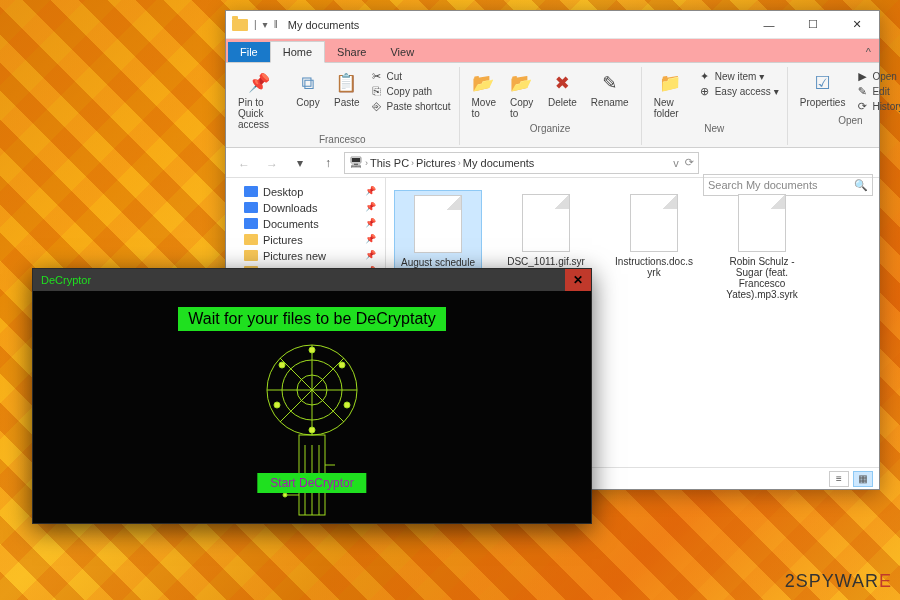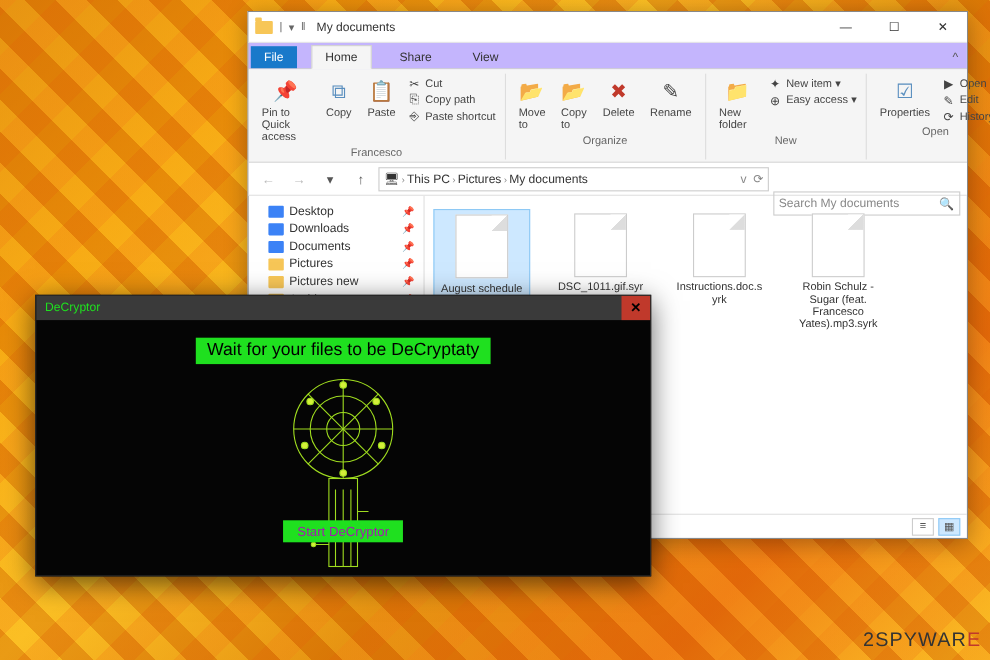--- a/index.html
+++ b/index.html
@@ -14,21 +14,21 @@
 .explorer { position:absolute; left:225px; top:10px; width:655px; height:480px; background:#fff; border:1px solid #888; box-shadow:0 4px 20px rgba(0,0,0,.3); display:flex; flex-direction:column; font-size:11px; z-index:5; }
 .titlebar { height:28px; display:flex; align-items:center; padding:0 0 0 6px; background:#fff; border-bottom:1px solid #e5e5e5; }
 .titlebar .folder-ico { width:16px; height:12px; background:#f7c657; border-radius:1px; margin-right:6px; position:relative; }
 .titlebar .folder-ico::before{content:'';position:absolute;top:-3px;left:0;width:6px;height:3px;background:#f7c657;border-radius:1px 1px 0 0;}
 .titlebar .qat { display:flex; gap:6px; align-items:center; }
 .titlebar .qat span { color:#666; font-size:10px; }
 .titlebar .title { margin-left:10px; color:#333; }
 .winbtns { margin-left:auto; display:flex; }
 .winbtn { width:44px; height:28px; display:flex; align-items:center; justify-content:center; color:#333; font-size:11px; }
 
-.tabs { height:24px; display:flex; align-items:flex-end; background:#c4b5fd; border-bottom:1px solid #d0d0d0; padding-left:2px;gap:13px; }
+.tabs { height:24px; display:flex; align-items:flex-end; background:#fca5a5; border-bottom:1px solid #d0d0d0; padding-left:2px; }
 .tab { padding:4px 12px; font-size:11px; color:#333; }
 .tab.file { background:#1979ca; color:#fff; }
 .tab.active { border:1px solid #d0d0d0; border-bottom:1px solid #f5f5f5; background:#f5f5f5; margin-bottom:-1px; }
 
 .ribbon { background:#f5f5f5; border-bottom:1px solid #d0d0d0; display:flex; padding:4px 0 2px; }
 .rgroup { border-right:1px solid #ddd; padding:2px 8px 0; display:flex; flex-direction:column; align-items:center; }
 .rgroup .items { display:flex; gap:6px; align-items:flex-start; }
 .rgroup .lbl { font-size:10px; color:#666; margin-top:2px; }
 .rbtn { display:flex; flex-direction:column; align-items:center; gap:2px; padding:2px 4px; font-size:10px; color:#444; cursor:pointer; }
 .rbtn .ico { width:24px; height:24px; display:flex; align-items:center; justify-content:center; font-size:18px; }
@@ -39,21 +39,21 @@
 .addrbar { height:30px; display:flex; align-items:center; gap:4px; padding:2px 6px; border-bottom:1px solid #e0e0e0; background:#fff; }
 .navbtn { width:24px; height:24px; border-radius:2px; display:flex; align-items:center; justify-content:center; color:#555; font-size:12px; }
 .navbtn.dis { color:#bbb; }
 .crumbs { flex:1; height:22px; border:1px solid #ccc; display:flex; align-items:center; padding:0 4px; gap:2px; font-size:11px; color:#333; }
 .crumbs .sep { color:#888; font-size:9px; }
 .search { width:170px; height:22px; border:1px solid #ccc; display:flex; align-items:center; padding:0 4px; color:#888; font-size:11px;margin-top:45px; }
 .search .sic { margin-left:auto; }
 
 .body { flex:1; display:flex; overflow:hidden; }
 .tree { width:160px; border-right:1px solid #e0e0e0; padding:6px 4px; overflow:hidden; }
-.tnode { display:flex; align-items:center; gap:5px; padding:2px 4px 2px 14px; font-size:11px; color:#333; position:relative; white-space:nowrap; }
+.tnode { display:flex; align-items:flex-start; gap:5px; padding:2px 4px 2px 14px; font-size:11px; color:#333; position:relative; white-space:nowrap; }
 .tnode .pin { margin-left:auto; color:#888; font-size:9px; }
 .tnode .tico { width:14px; height:11px; background:#f7c657; border-radius:1px; flex-shrink:0; }
 .tnode .tico.desktop { background:#3b82f6; }
 .tnode .tico.dl { background:#3b82f6; }
 .tnode .tico.doc { background:#3b82f6; }
 
 .files { flex:1; padding:12px 8px; display:flex; flex-wrap:wrap; align-content:flex-start; gap:10px 20px; }
 .fitem { width:88px; display:flex; flex-direction:column; align-items:center; text-align:center; font-size:10px; color:#333; word-break:break-word; padding:4px; }
 .fitem.sel { background:#cde8ff; border:1px solid #8ec9f5; }
 .fico { width:48px; height:58px; background:#fff; border:1px solid #ccc; position:relative; margin-bottom:4px; }

